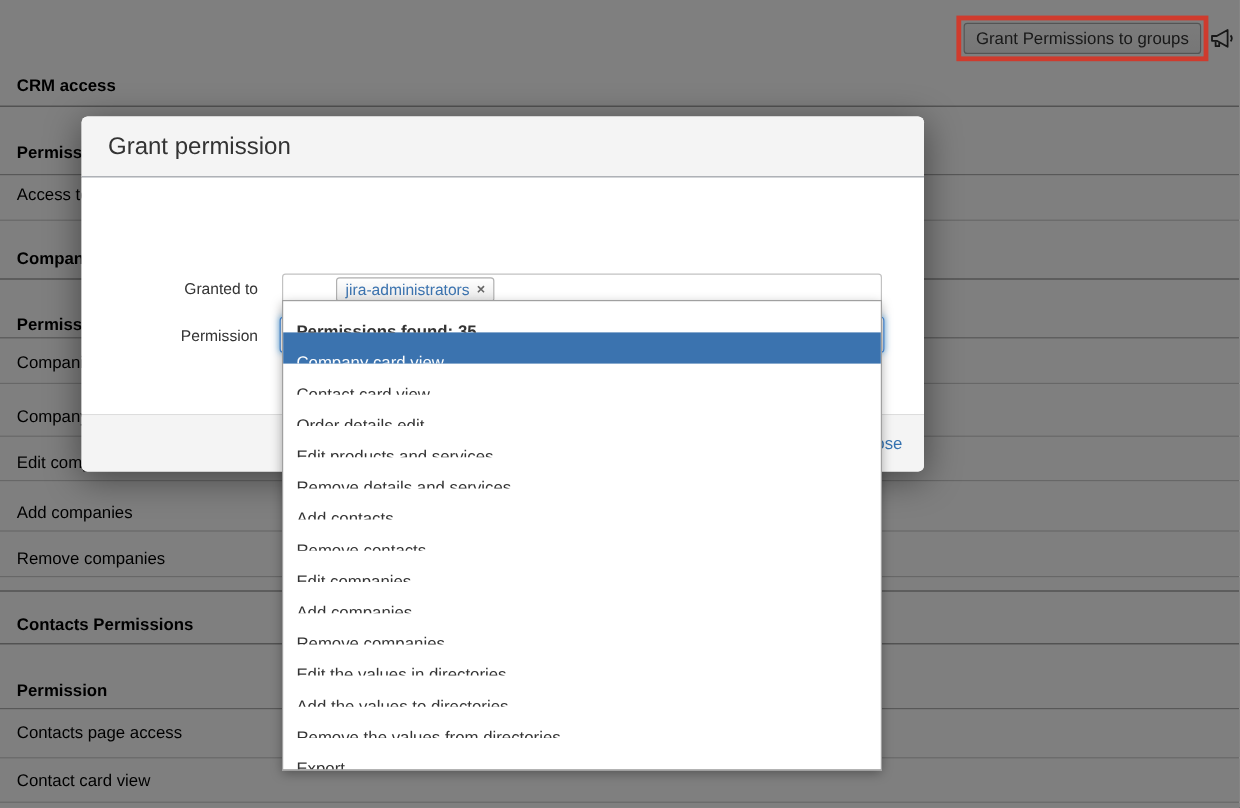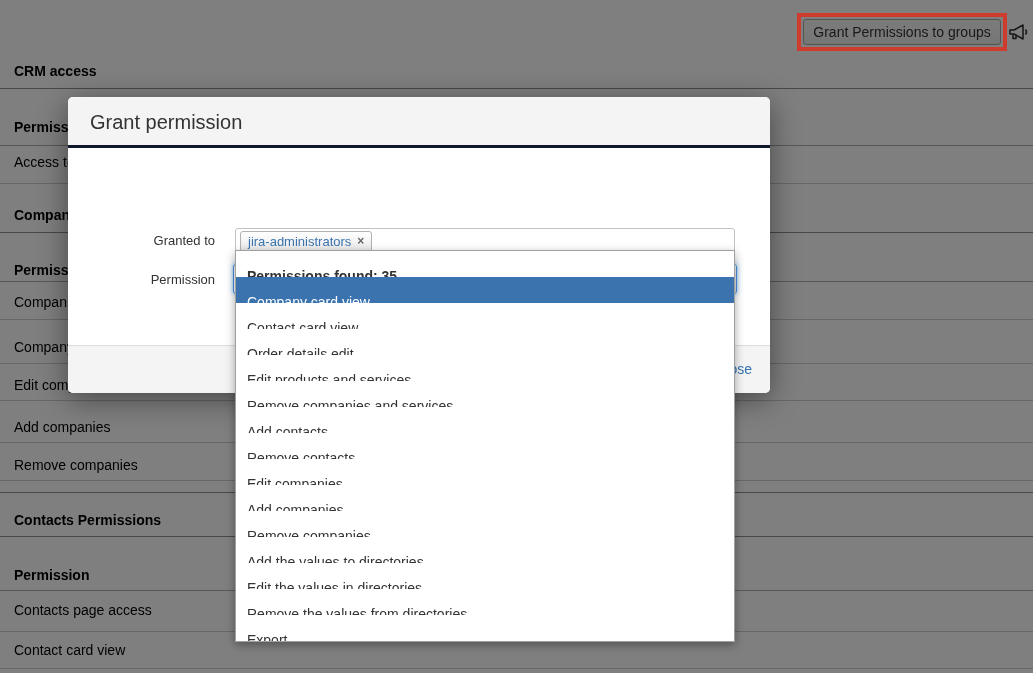--- a/index.html
+++ b/index.html
@@ -38,21 +38,21 @@
     border:4px solid #cf3b2d; z-index:6; pointer-events:none; }
 
   
   .modal {
     position:absolute; left:68px; top:97px; width:702px; height:296px;
     background:#fff; border-radius:5px; z-index:10;
     box-shadow: 0 6px 30px rgba(0,0,0,0.45);
   }
   .modal-header {
     position:absolute; left:0; top:0; right:0; height:51px;
-    background:#f4f4f4; border-bottom:3px solid #0f172a;
+    background:#f4f4f4; border-bottom:1px solid #0f172a;
     border-radius:5px 5px 0 0;
   }
   .modal-title { position:absolute; left:22px; top:0; line-height:51px; font-size:20px; color:#333; }
   .modal-body { position:absolute; left:0; top:51px; right:0; height:197px; background:#fff;padding-left:24px; }
 
   .field-label {
     position:absolute; left:0; width:147px; text-align:right;
     font-size:13px; color:#333; white-space:nowrap;
   }
   .sel-box {
@@ -61,21 +61,21 @@
   }
   .sel-box.focused {
     border:1px solid #4a90e2;
     box-shadow: 0 0 5px rgba(82,168,236,0.75);
     padding-right:30px;
   }
   .tag {
     display:inline-flex; align-items:flex-start; margin-right:5px;
     background: linear-gradient(#ffffff, #e9e9e9);
     border:1px solid #b0b0b0; border-radius:3px;
-    padding:2px 7px; font-size:13px; color:#3b73af; white-space:nowrap; line-height:15px;
+    padding:2px 7px; font-size:13px; color:#3b73af; white-space:nowrap; line-height:15px;margin-left:40px;
   }
   .tag .x { margin-left:6px; color:#666; font-size:12px; font-weight:bold; cursor:pointer; }
   .caret-bar { display:inline-block; width:1px; height:16px; background:#222; margin-left:7px; }
   .dd-toggle {
     position:absolute; right:0; top:0; bottom:0; width:25px;
     background: linear-gradient(#fbfbfb, #d9d9d9);
     border-left:1px solid #bbb; border-radius:0 2px 2px 0;
     color:#555; font-size:11px; text-align:center; cursor:pointer;
     display:flex; align-items:center; justify-content:center;
   }
@@ -185,25 +185,25 @@
       <span class="close-link">Close</span>
     </div>
   </div>
 
   <div class="dropdown">
     <div class="dd-item header">Permissions found: 35</div>
     <div class="dd-item selected">Company card view</div>
     <div class="dd-item">Contact card view</div>
     <div class="dd-item">Order details edit</div>
     <div class="dd-item">Edit products and services</div>
-    <div class="dd-item">Remove companies and services</div>
+    <div class="dd-item">Remove details and services</div>
     <div class="dd-item">Add contacts</div>
     <div class="dd-item">Remove contacts</div>
     <div class="dd-item">Edit companies</div>
     <div class="dd-item">Add companies</div>
     <div class="dd-item">Remove companies</div>
+    <div class="dd-item">Edit the values in directories</div>
     <div class="dd-item">Add the values to directories</div>
-    <div class="dd-item">Edit the values in directories</div>
     <div class="dd-item">Remove the values from directories</div>
     <div class="dd-item">Export</div>
   </div>
 
 </div>
 
 </body></html>

